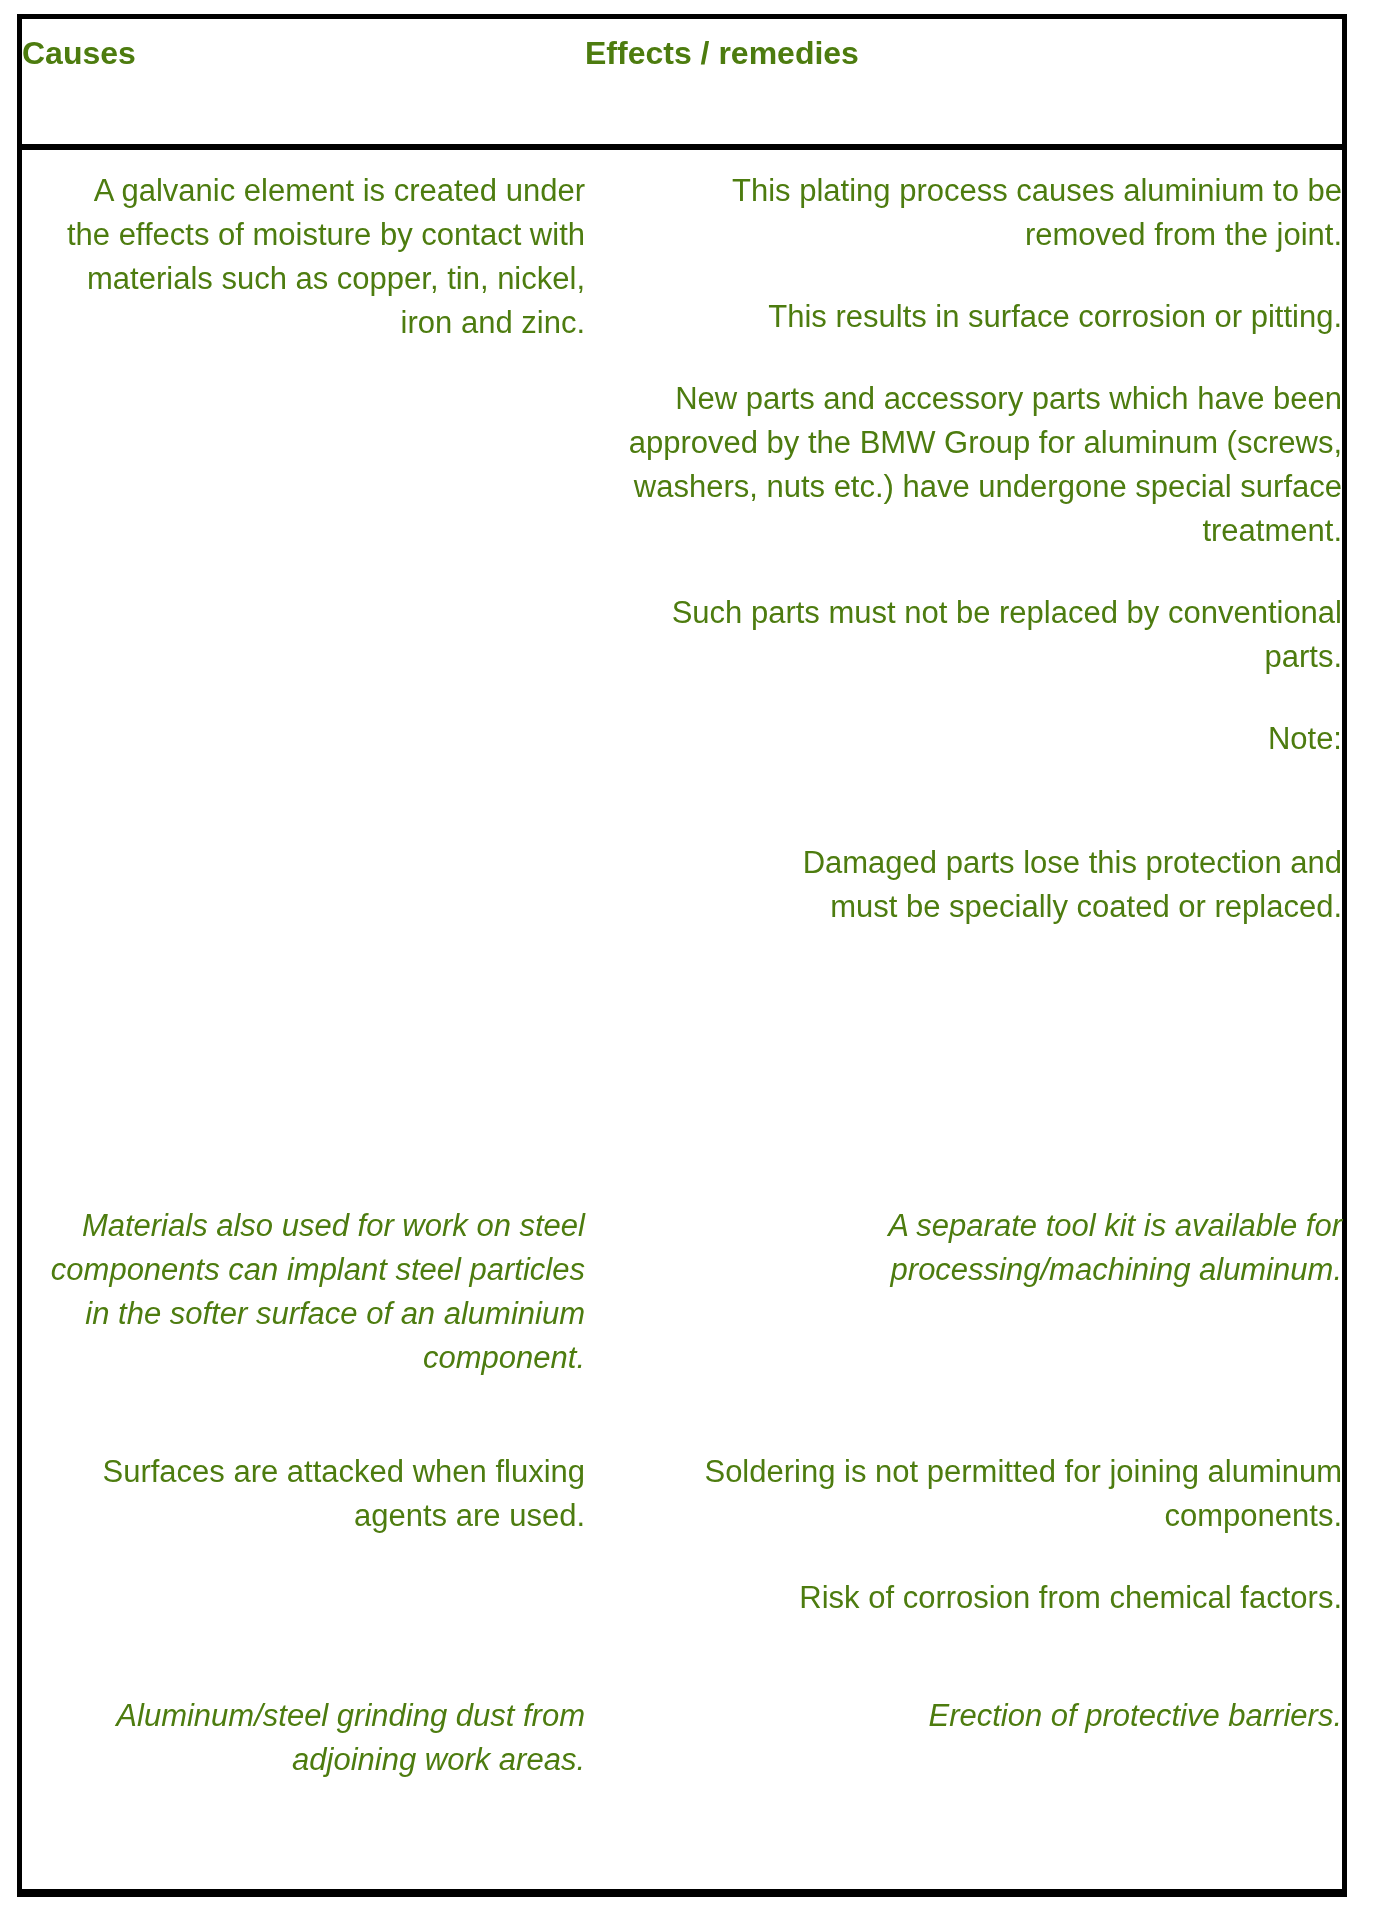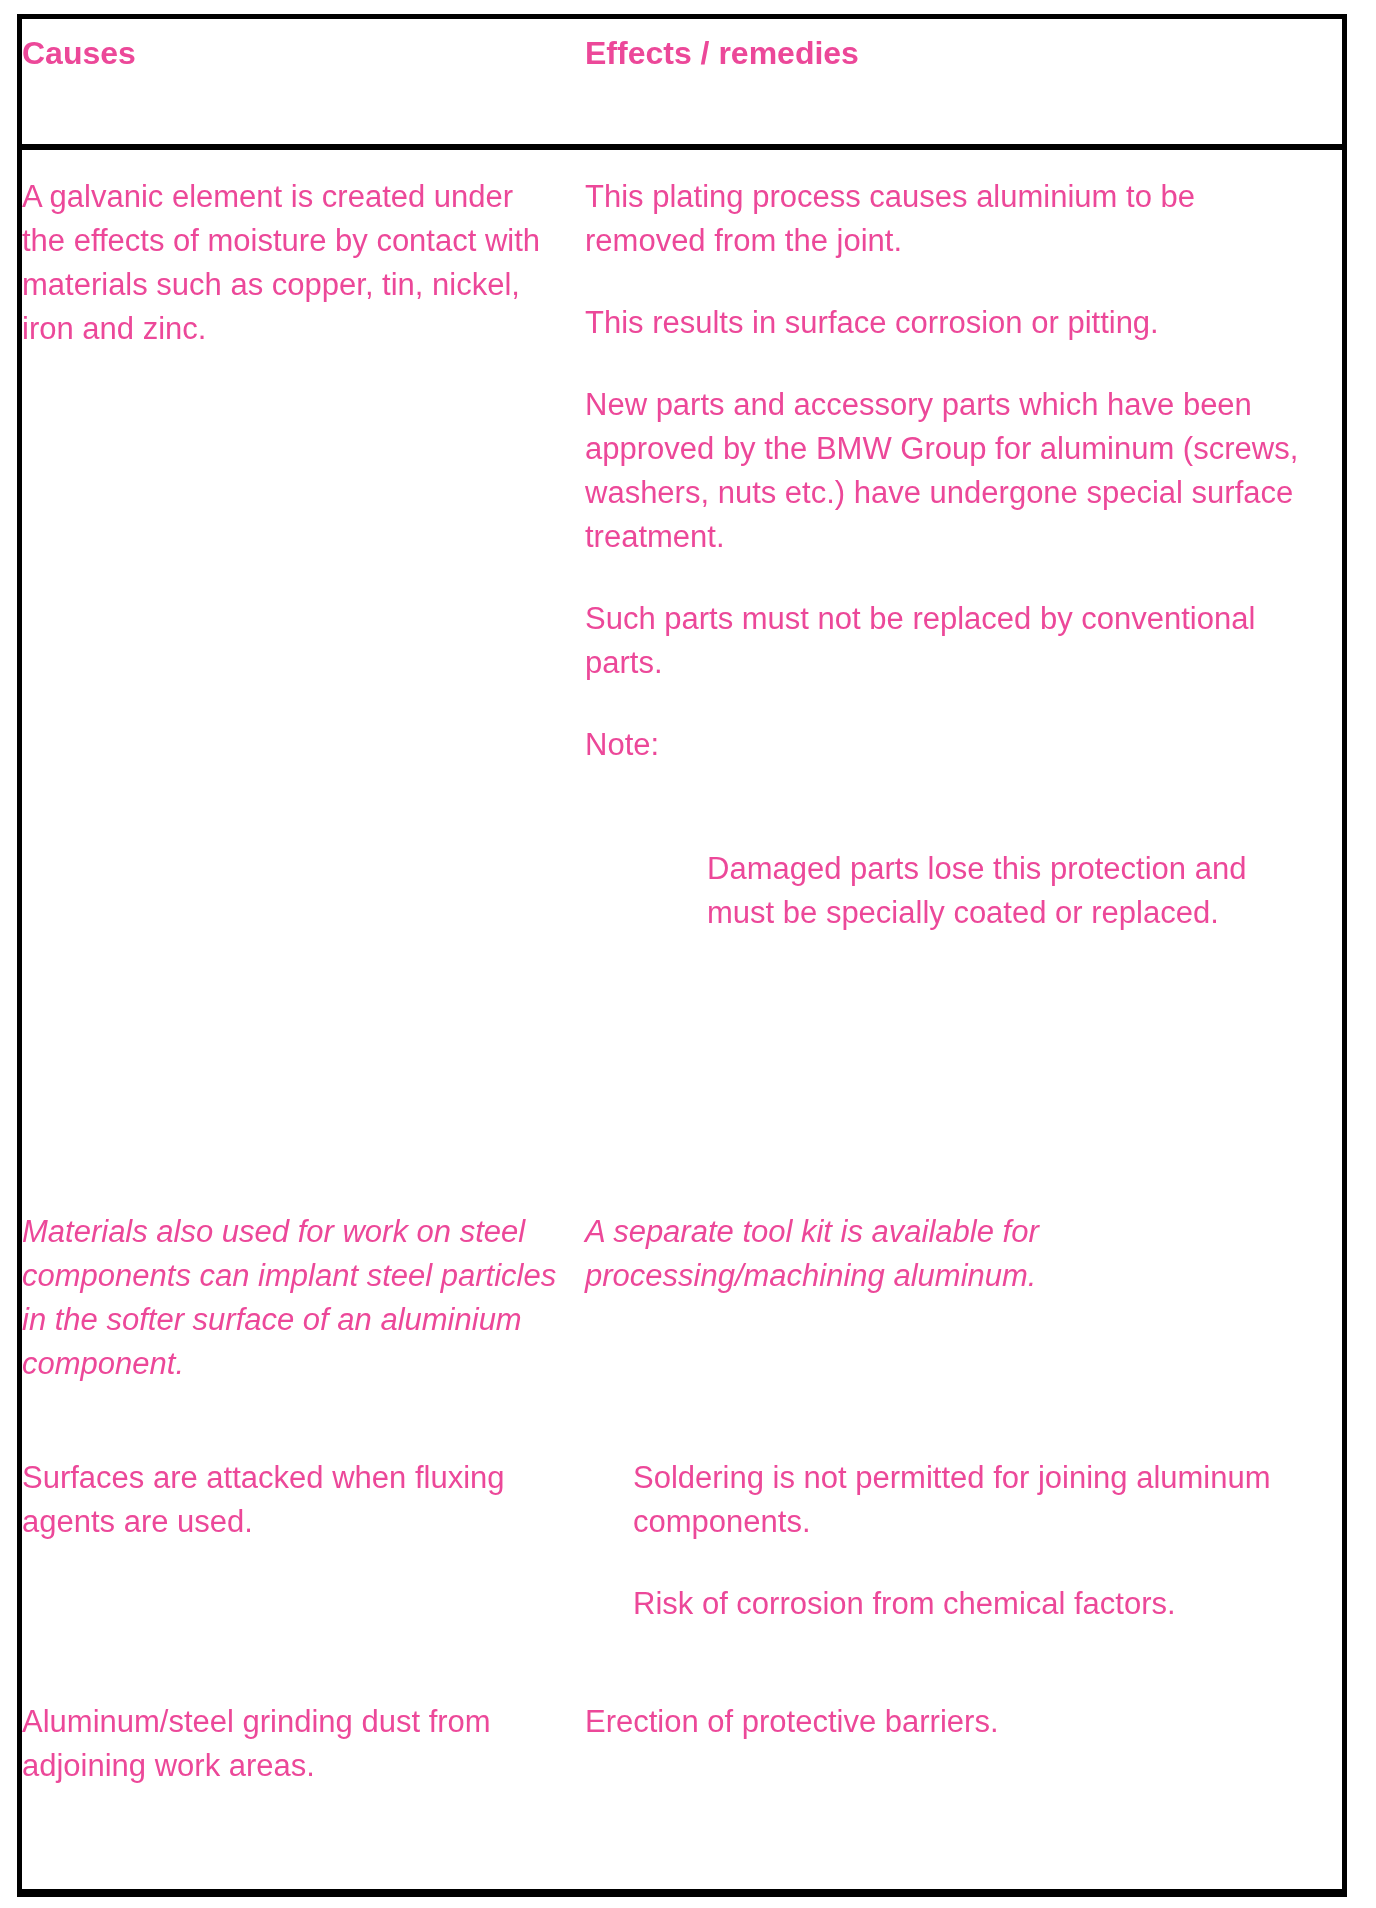--- a/index.html
+++ b/index.html
@@ -6,21 +6,21 @@
     margin: 0;
     padding: 0;
     background: #ffffff;
     font-family: "Liberation Sans", "DejaVu Sans", sans-serif;
   }
   .page {
     position: relative;
     width: 1376px;
     height: 1908px;
     background: #ffffff;
-    color: #ec4899;
+    color: #4d7c0f;
     overflow: hidden;
   }
   .doc-table {
     position: absolute;
     left: 17px;
     top: 14px;
     width: 1330px;
     height: 1883px;
     box-sizing: border-box;
     border: 5px solid #000000;
@@ -43,36 +43,37 @@
     white-space: pre-line;
   }
   .body-row {
     box-sizing: border-box;
     flex: 0 0 auto;
     display: flex;
   }
   .row-1 { height: 1040px; padding-top: 15px; }
   .row-2 { height: 240px;  padding-top: 10px; font-style: italic; }
   .row-3 { height: 250px;  padding-top: 16px; gap: 48px; }
-  .row-4 { height: 209px;  padding-top: 10px; }
+  .row-4 { height: 209px;  padding-top: 10px; font-style: italic; }
   .cell-causes {
     box-sizing: border-box;
     width: 563px;
     flex: 0 0 auto;
   }
   .cell-effects {
     box-sizing: border-box;
     flex: 1 1 auto;
     min-width: 0;
   }
   .doc-table p {
-    margin: 10px 0 38px 0;
+    margin: 4px 0 38px 0;
     font-size: 31px;
     line-height: 44px;
     white-space: pre-line;
+    text-align: right;
   }
   .doc-table p:last-child { margin-bottom: 0; }
   .note-label {
     margin-bottom: 80px !important;
   }
   .note-item {
     padding-left: 122px;
   }
 </style>
 </head>

